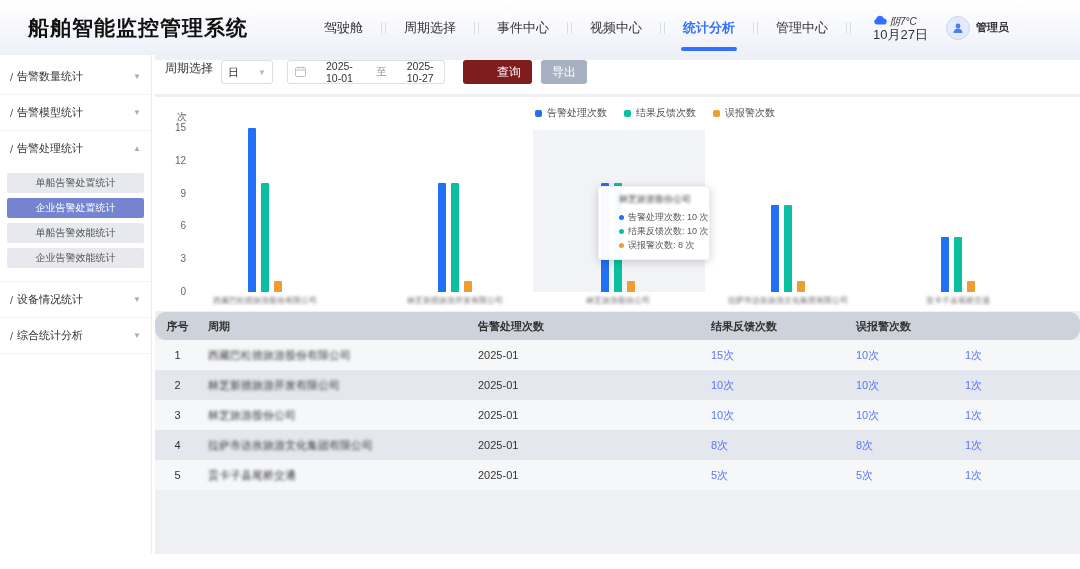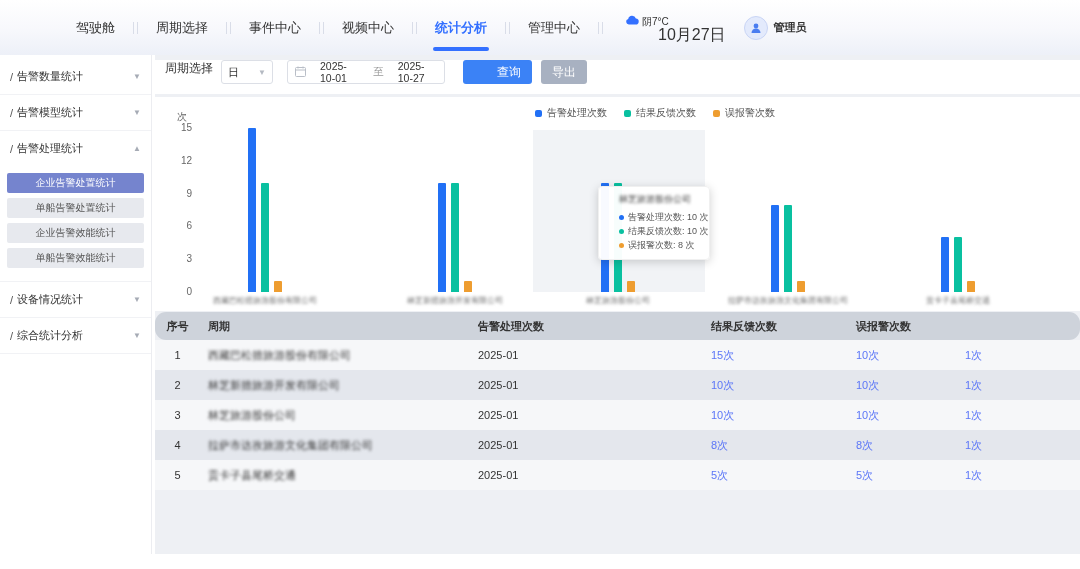--- a/index.html
+++ b/index.html
@@ -9,22 +9,22 @@
   .topbar { position:absolute; left:0; top:0; width:1080px; height:55px;
     background:linear-gradient(180deg,#ffffff 0%,#f7f8fc 55%,#edf0f8 100%);
     display:flex; align-items:center; }
   .app-title { font-size:21px; font-weight:bold; color:#111; margin-left:28px; letter-spacing:1px; white-space:nowrap; }
   .nav { display:flex; align-items:center; margin-left:62px; }
   .nav-item { position:relative; font-size:13px; color:#333; padding:8px 14px; cursor:pointer; white-space:nowrap; }
   .nav-item.active { color:#3370ff; font-weight:bold; }
   .nav-item.active::after { content:""; position:absolute; left:50%; transform:translateX(-50%); bottom:-6px; width:56px; height:4px; border-radius:2px; background:#3370ff; }
   .nav-div { width:1px; height:12px; background:#d9dde8; box-shadow:4px 0 0 #d9dde8; margin:0 8px 0 4px; }
   .weather { margin-left:18px; font-size:10px; color:#333; line-height:13px; white-space:nowrap; }
-  .weather .row1 { display:flex; align-items:center; gap:3px; }
-  .weather .row2 { font-size:16px;margin-left:33px; }
+  .weather .row1 { display:flex; align-items:center; gap:3px;font-style:italic; }
+  .weather .row2 { font-size:13px; }
   .avatar { width:24px; height:24px; border-radius:50%; background:#e3eafc; border:1px solid #c9d5f5; margin-left:18px; display:flex; align-items:center; justify-content:center; }
   .username { font-size:11px; color:#333; margin:0 20px 0 6px; font-weight:bold; }
 
   
   .sidebar { position:absolute; left:0; top:55px; width:152px; height:500px; background:#fff; border-right:1px solid #ecedf1; padding-top:4px; }
   .side-group { border-bottom:1px solid #f1f2f5; }
   .side-head { display:flex; align-items:center; font-size:11px; color:#333; padding:10px 8px 10px 10px; cursor:pointer; }
   .side-head .slash { color:#555; margin-right:4px; }
   .side-head .lbl { flex:1; white-space:nowrap; }
   .side-head .chev { color:#a6abb5; font-size:8px; margin-right:2px; }
@@ -33,33 +33,33 @@
   .side-sub.active { background:#7584ce; color:#fff; }
 
   
   .main { position:absolute; left:155px; top:55px; width:925px; height:499px; background:#eef0f4; }
 
   .filterbar { position:absolute; left:0; top:5px; width:925px; height:34px; background:#fff; display:flex; align-items:flex-start; padding-left:10px; }
   .f-label { font-size:12px; color:#333; margin-right:8px; }
   .f-select { width:52px; height:24px; border:1px solid #dcdfe6; border-radius:3px; background:#fff; display:flex; align-items:center; font-size:11px; color:#333; padding:0 6px; cursor:pointer; }
   .f-select .sv { flex:1; }
   .f-select .chev { color:#b4b9c2; font-size:8px; }
-  .f-date { margin-left:14px; width:158px; height:24px; border:1px solid #dcdfe6; border-radius:3px; background:#fff; display:flex; align-items:center; font-size:10.5px; color:#333; padding:0 7px; gap:14px; cursor:pointer; }
+  .f-date { margin-left:14px; width:158px; height:24px; border:1px solid #dcdfe6; border-radius:3px; background:#fff; display:flex; align-items:center; font-size:10.5px; color:#333; padding:0 7px; gap:20px; cursor:pointer; }
   .f-date .sep { color:#999; }
   .btn { height:24px; border:none; border-radius:3px; font-size:12px; color:#fff; padding:0 11px; cursor:pointer; font-family:inherit; }
-  .btn.primary { background:#3b82f6; margin-left:18px;padding-left:34px; }
+  .btn.primary { background:#7f1d1d; margin-left:18px;padding-left:34px; }
   .btn.plain { background:#a8b1c1; margin-left:9px; }
 
   
   .chart-panel { position:absolute; left:0; top:42px; width:925px; height:214px; background:#fff; }
   .legend { position:absolute; left:380px; top:9px; display:flex; gap:17px; }
   .legend-item { display:flex; align-items:center; gap:5px; font-size:10px; color:#555; cursor:pointer; white-space:nowrap; }
   .legend-dot { width:7px; height:7px; border-radius:2px; }
   .y-unit { position:absolute; left:5px; width:27px; text-align:right; font-size:10px; color:#666; }
-  .ytick { position:absolute; left:11px; width:26px; text-align:right; font-size:10px; color:#666; }
+  .ytick { position:absolute; left:5px; width:26px; text-align:right; font-size:10px; color:#666; }
   .band { position:absolute; background:#f1f3f6; z-index:1; }
   .bar-group { position:absolute; display:flex; align-items:flex-end; gap:5px; z-index:2; }
   .bar { width:8px; border-radius:1px 1px 0 0; }
   .xlabel { position:absolute; width:150px; text-align:center; font-size:8px; color:#666; z-index:2; }
   .blur { filter:blur(1.4px); }
   .tooltip { position:absolute; z-index:5; background:rgba(255,255,255,0.97); border-radius:4px;
     box-shadow:0 2px 10px rgba(0,0,0,0.18); border:1px solid #f0f0f0; padding:6px 9px 7px 20px; width:112px; }
   .tt-title { font-size:9px; color:#333; margin-bottom:4px; white-space:nowrap; }
   .tt-row { display:flex; align-items:center; gap:4px; font-size:9px; color:#555; line-height:14px; white-space:nowrap; }
   .tt-dot { width:5px; height:5px; border-radius:50%; flex:none; }
@@ -74,20 +74,21 @@
   .tcell { padding-left:8px; white-space:nowrap; overflow:hidden; }
   .tcell.center { text-align:center; padding-left:0; }
   .tcell.link { color:#5b76f7; cursor:pointer; }
 
   .bottom-strip { position:absolute; left:0; top:554px; width:1080px; height:15px; background:#fff; }
 </style>
 </head>
 <body>
 
 <div class="topbar">
+  <div class="app-title">船舶智能监控管理系统</div>
   <div class="nav">
       <div class="nav-item">驾驶舱</div>
       <div class="nav-div"></div>
       <div class="nav-item">周期选择</div>
       <div class="nav-div"></div>
       <div class="nav-item">事件中心</div>
       <div class="nav-div"></div>
       <div class="nav-item">视频中心</div>
       <div class="nav-div"></div>
       <div class="nav-item active">统计分析</div>
@@ -130,24 +131,24 @@
         <div class="chev">▼</div>
       </div>
     </div>
     <div class="side-group">
       <div class="side-head">
         <div class="slash">/</div>
         <div class="lbl">告警处理统计</div>
         <div class="chev">▲</div>
       </div>
       <div class="side-subs">
+        <div class="side-sub">单船告警处置统计</div>
         <div class="side-sub active">企业告警处置统计</div>
-        <div class="side-sub">单船告警处置统计</div>
+        <div class="side-sub">单船告警效能统计</div>
         <div class="side-sub">企业告警效能统计</div>
-        <div class="side-sub">单船告警效能统计</div>
       </div>
     </div>
     <div class="side-group">
       <div class="side-head">
         <div class="slash">/</div>
         <div class="lbl">设备情况统计</div>
         <div class="chev">▼</div>
       </div>
     </div>
     <div class="side-group">

